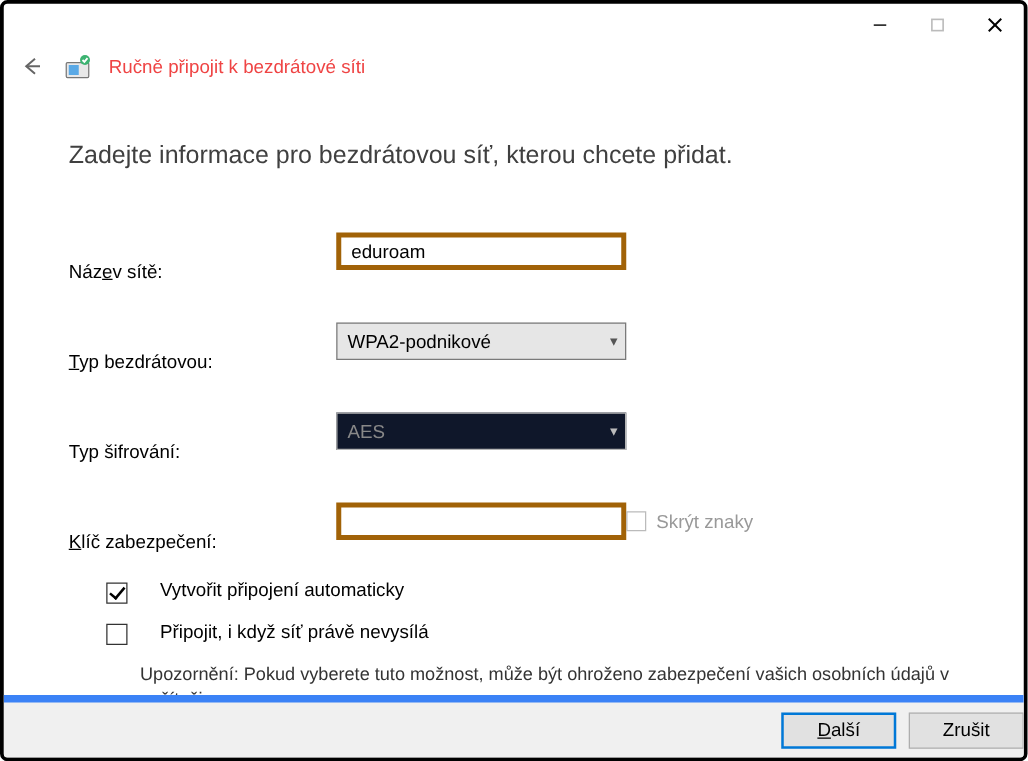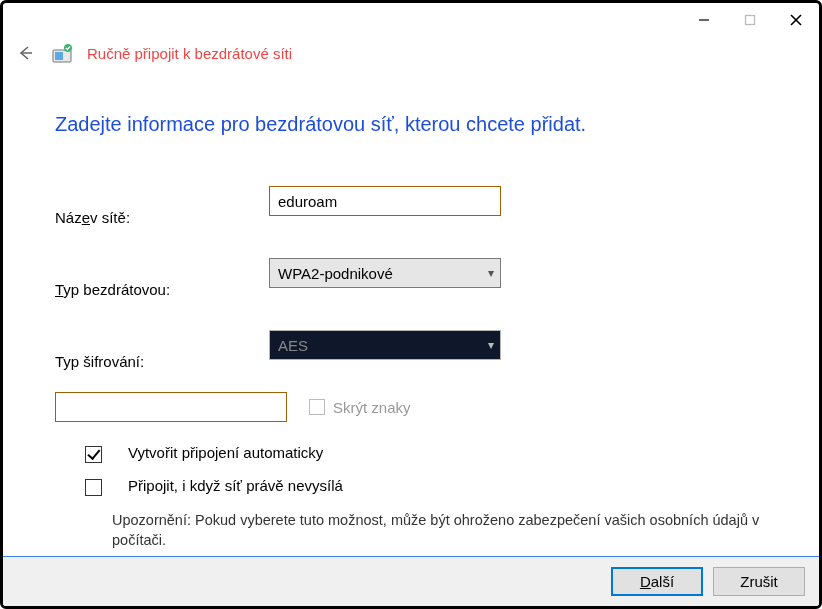--- a/index.html
+++ b/index.html
@@ -61,41 +61,41 @@
     }
     
     .content {
       position: absolute;
       left: 52px;
       right: 40px;
       top: 110px;
     }
     .heading {
       font-size: 20px;
-      color: #1d4ed8;
+      color: #404040;
       font-weight: 400;
       margin-bottom: 40px;
     }
     .form-row {
       display: flex;
       align-items: center;
       margin-bottom: 22px;
       font-size: 15px;
       color: #000;
     }
     .form-label {
       width: 214px;
       flex-shrink: 0;
       margin-top: 33px;
     }
     .form-label .ul { text-decoration: underline; }
     .text-input {
       width: 232px;
       height: 30px;
-      border: 1px solid #a16207;
+      border: 4px solid #a16207;
       padding: 2px 8px;
       font-size: 15px;
       background: #fff;
       outline: none;
     }
     .select-box {
       width: 232px;
       height: 30px;
       border: 1px solid #7a7a7a;
       background: #e6e6e6;
@@ -112,21 +112,20 @@
     }
     .select-box .chev {
       font-size: 12px;
       color: #555;
     }
     .select-box.disabled .chev { color: #bbb; }
     .hide-chars {
       display: flex;
       align-items: center;
       gap: 8px;
-      margin-left: 22px;
       color: #999;
       font-size: 15px;
     }
     .hide-chars .cb-box {
       width: 16px;
       height: 16px;
       border: 1px solid #bbb;
     }
     .checkbox-block {
       margin-left: 30px;
@@ -168,26 +167,25 @@
       max-width: 660px;
     }
     
     .footer {
       position: absolute;
       left: 0;
       right: 0;
       bottom: 0;
       height: 50px;
       background: #f0f0f0;
-      border-top: 1px solid #3b82f6;
+      border-top: 6px solid #3b82f6;
       display: flex;
       align-items: center;
       justify-content: flex-end;
       gap: 10px;
-      padding-right: 14px;
     }
     .btn {
       min-width: 92px;
       height: 29px;
       border: 1px solid #aeaeae;
       background: #e1e1e1;
       font-size: 15px;
       display: flex;
       align-items: center;
       justify-content: center;
@@ -260,20 +258,23 @@
 
   <div class="form-row">
     <div class="form-label">Typ šifrování:</div>
     <div class="select-box disabled">
       <span>AES</span>
       <span class="chev">▾</span>
     </div>
   </div>
 
   <div class="form-row">
+    <div class="form-label">
+      <span class="ul">K</span><span>líč zabezpečení:</span>
+    </div>
     <input class="text-input" type="text" value="" style="">
     <div class="hide-chars">
       <div class="cb-box"></div>
       <span><span class="ul">S</span><span>krýt znaky</span></span>
     </div>
   </div>
 
   <div class="checkbox-block">
     <div class="cb-row">
       <div class="cb checked"></div>

